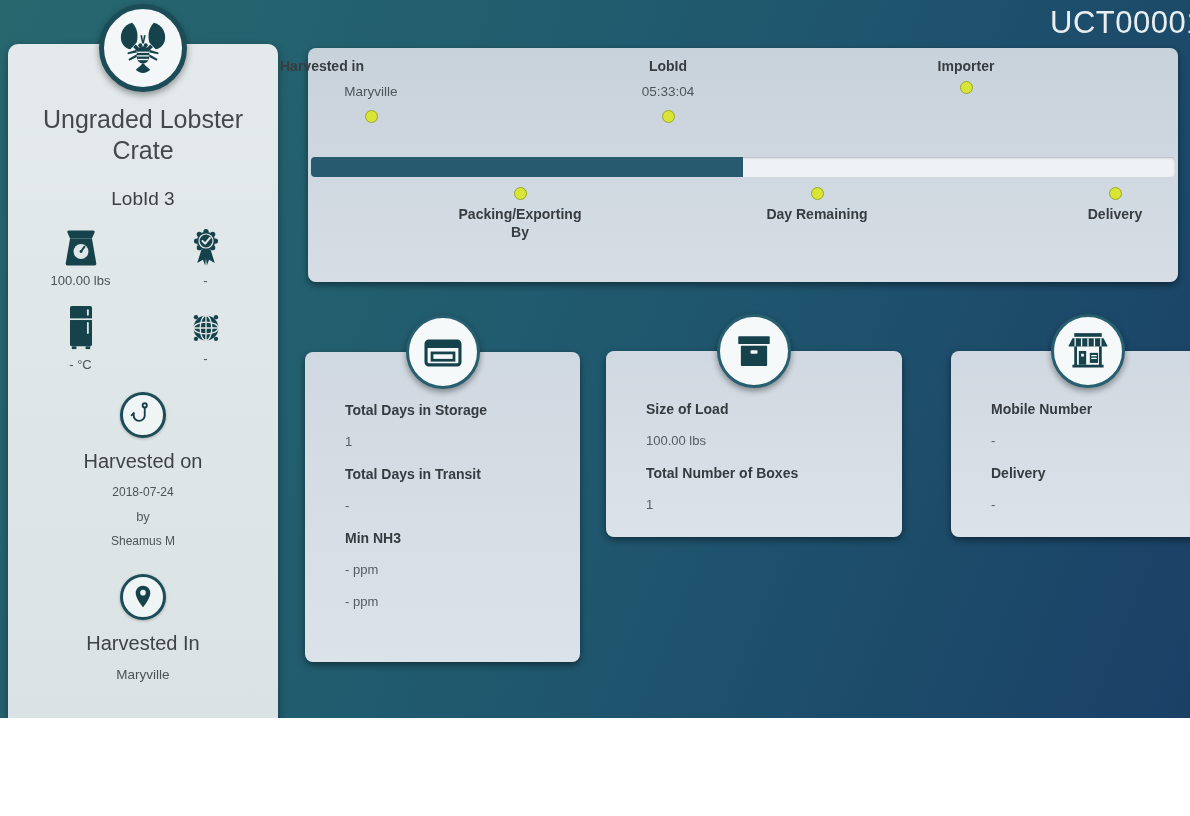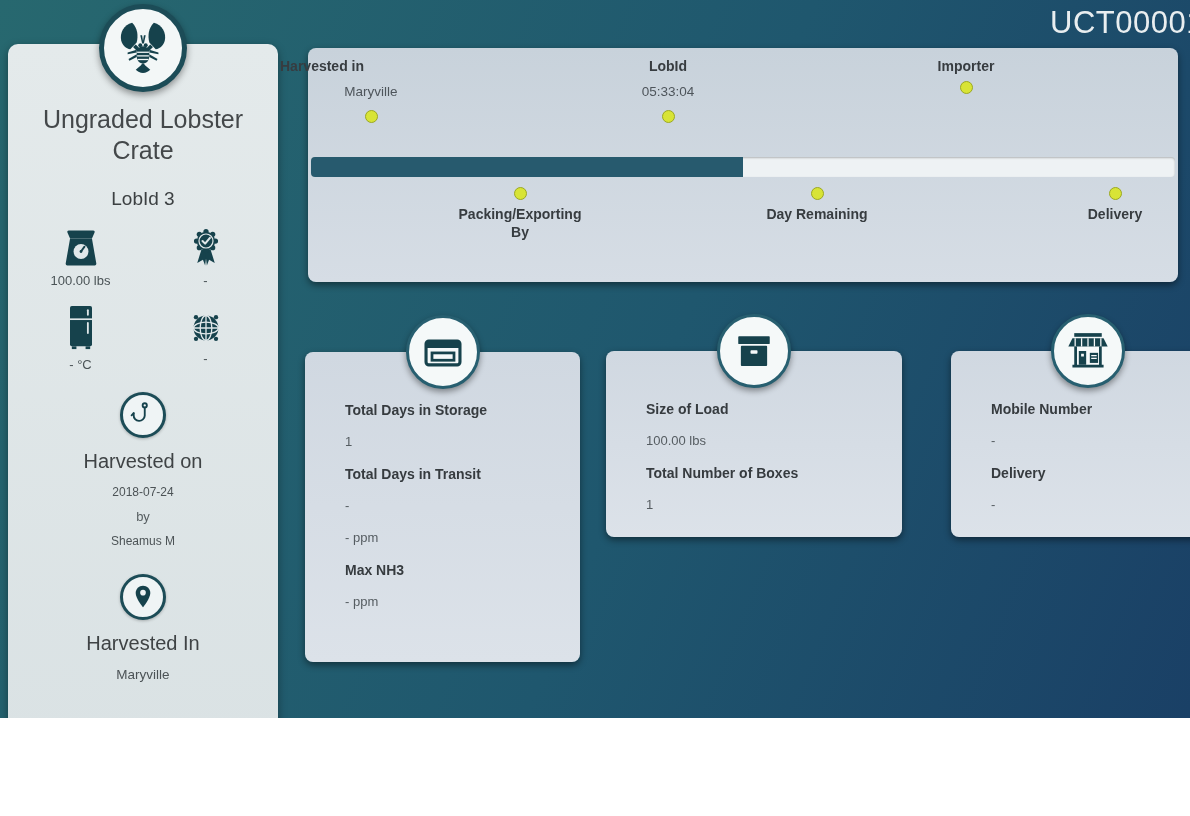--- a/index.html
+++ b/index.html
@@ -242,22 +242,22 @@
         <svg width="44" height="44" viewBox="0 0 48 48">
           <rect x="5.5" y="12" width="37" height="26" rx="3" fill="none" stroke="#16424c" stroke-width="3.4"></rect>
           <path d="M7 12.5 h34 l2.5 7 h-39 Z" fill="#16424c"></path>
           <rect x="12" y="25" width="24" height="8" fill="none" stroke="#16424c" stroke-width="3"></rect>
         </svg>
       </div>
       <p class="field-label">Total Days in Storage</p>
       <p class="field-value">1</p>
       <p class="field-label">Total Days in Transit</p>
       <p class="field-value">-</p>
+      <p class="field-label">Min NH3</p>
       <p class="field-value">- ppm</p>
-      <p class="field-label">Max NH3</p>
       <p class="field-value">- ppm</p>
     </div>
 
     <div class="info-card card-2">
       <div class="card-circle">
         <svg width="42" height="42" viewBox="0 0 48 48" fill="#16424c">
           <rect x="6" y="7" width="36" height="9" rx="1"></rect>
           <rect x="9" y="18" width="30" height="23" rx="1"></rect>
           <rect x="20" y="23" width="8" height="4" rx="1" fill="#f5f9f9"></rect>
         </svg>

